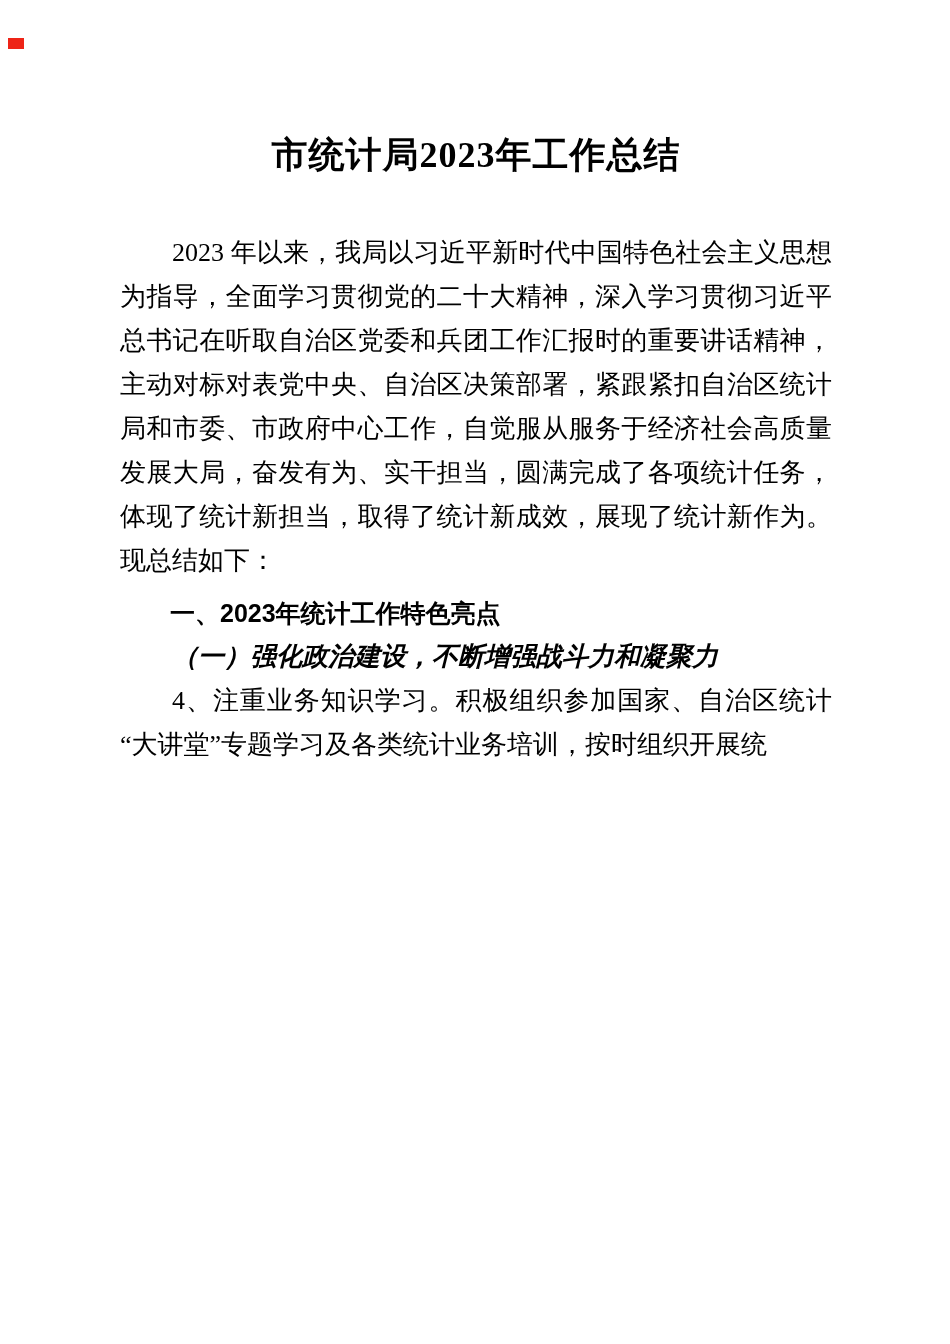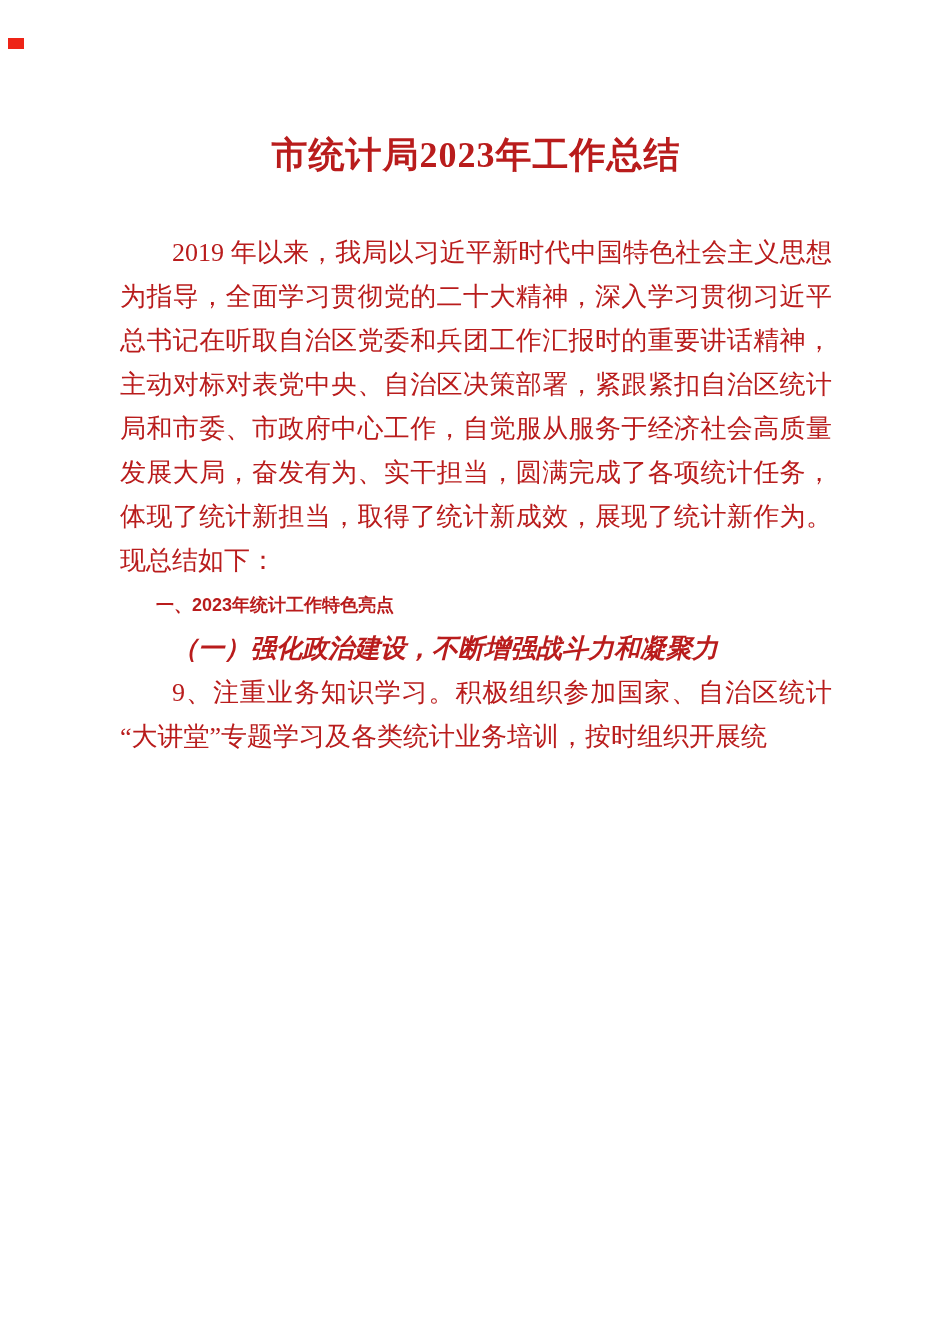--- a/index.html
+++ b/index.html
@@ -7,21 +7,21 @@
     padding: 0;
     background: #ffffff;
   }
   .page {
     position: relative;
     width: 950px;
     height: 1344px;
     background: #ffffff;
     overflow: hidden;
     font-family: "Liberation Serif", "DejaVu Serif", serif;
-    color: #b91c1c;
+    color: #000000;
   }
   .red-mark {
     position: absolute;
     left: 8px;
     top: 38px;
     width: 16px;
     height: 11px;
     background: #ee2417;
   }
   .content {
@@ -46,33 +46,34 @@
     text-align: justify;
     text-indent: 2em;
     word-break: break-all;
   }
   p.body-para {
     font-weight: normal;
   }
   p.heading1 {
     font-weight: bold;
     font-family: "Liberation Sans", "DejaVu Sans", sans-serif;
-    font-size: 18px;
+    font-size: 25px;
+    margin-top: 8px;
   }
   p.heading2 {
     font-weight: bold;
     font-family: "Liberation Serif", "DejaVu Serif", serif;
     font-style: italic;
   }
 </style>
 </head>
 <body>
 
 <div class="page">
   <div class="red-mark" style="background: rgb(238, 36, 23);"></div>
   <div class="content">
     <h1 class="doc-title">市统计局2023年工作总结</h1>
-    <p class="body-para">2019 年以来，我局以习近平新时代中国特色社会主义思想为指导，全面学习贯彻党的二十大精神，深入学习贯彻习近平总书记在听取自治区党委和兵团工作汇报时的重要讲话精神，主动对标对表党中央、自治区决策部署，紧跟紧扣自治区统计局和市委、市政府中心工作，自觉服从服务于经济社会高质量发展大局，奋发有为、实干担当，圆满完成了各项统计任务，体现了统计新担当，取得了统计新成效，展现了统计新作为。现总结如下：</p>
+    <p class="body-para">2023 年以来，我局以习近平新时代中国特色社会主义思想为指导，全面学习贯彻党的二十大精神，深入学习贯彻习近平总书记在听取自治区党委和兵团工作汇报时的重要讲话精神，主动对标对表党中央、自治区决策部署，紧跟紧扣自治区统计局和市委、市政府中心工作，自觉服从服务于经济社会高质量发展大局，奋发有为、实干担当，圆满完成了各项统计任务，体现了统计新担当，取得了统计新成效，展现了统计新作为。现总结如下：</p>
     <p class="heading1">一、2023年统计工作特色亮点</p>
     <p class="heading2">（一）强化政治建设，不断增强战斗力和凝聚力</p>
-    <p class="body-para">9、注重业务知识学习。积极组织参加国家、自治区统计“大讲堂”专题学习及各类统计业务培训，按时组织开展统</p>
+    <p class="body-para">4、注重业务知识学习。积极组织参加国家、自治区统计“大讲堂”专题学习及各类统计业务培训，按时组织开展统</p>
   </div>
 </div>
 
 </body></html>

